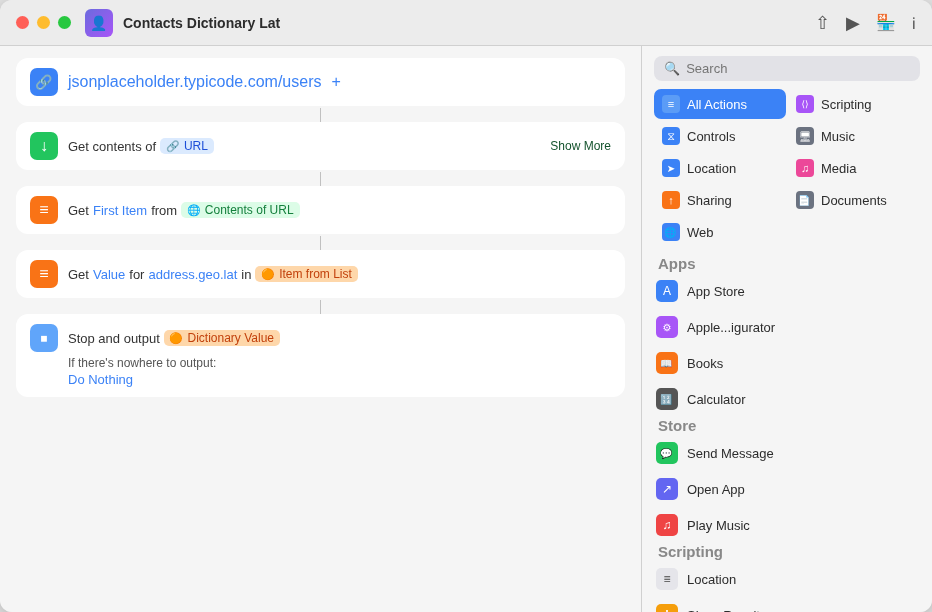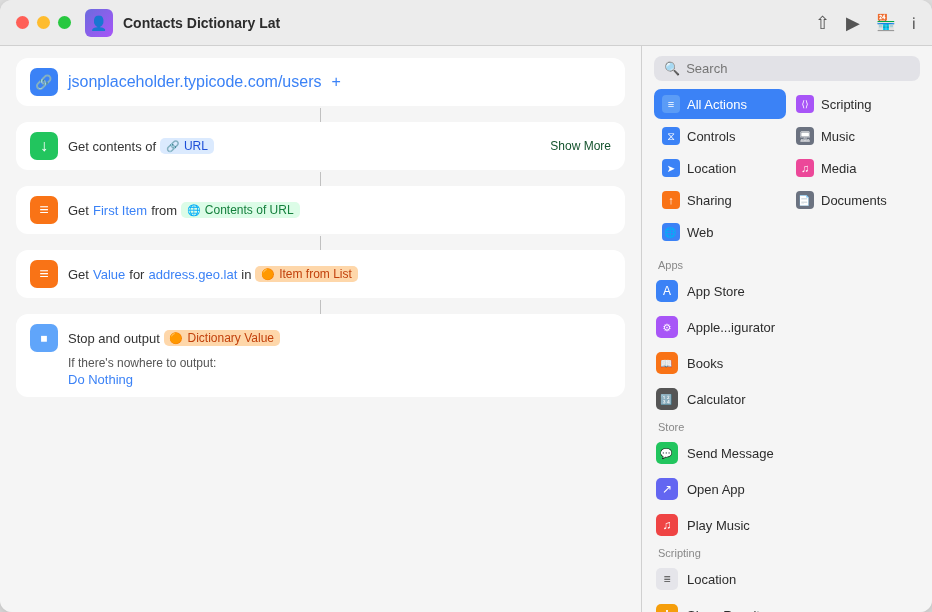--- a/index.html
+++ b/index.html
@@ -279,22 +279,22 @@
       border-radius: 4px;
       display: flex;
       align-items: center;
       justify-content: center;
       font-size: 11px;
       flex-shrink: 0;
     }
 
     
     .section-label {
-      font-size: 11px;
-      font-weight: 400;
+      font-size: 15px;
+      font-weight: 700;
       color: #888;
       padding: 4px 16px;
       text-transform: none;
       letter-spacing: 0;
     }
 
     
     .action-list {
       overflow-y: auto;
       flex: 1;

